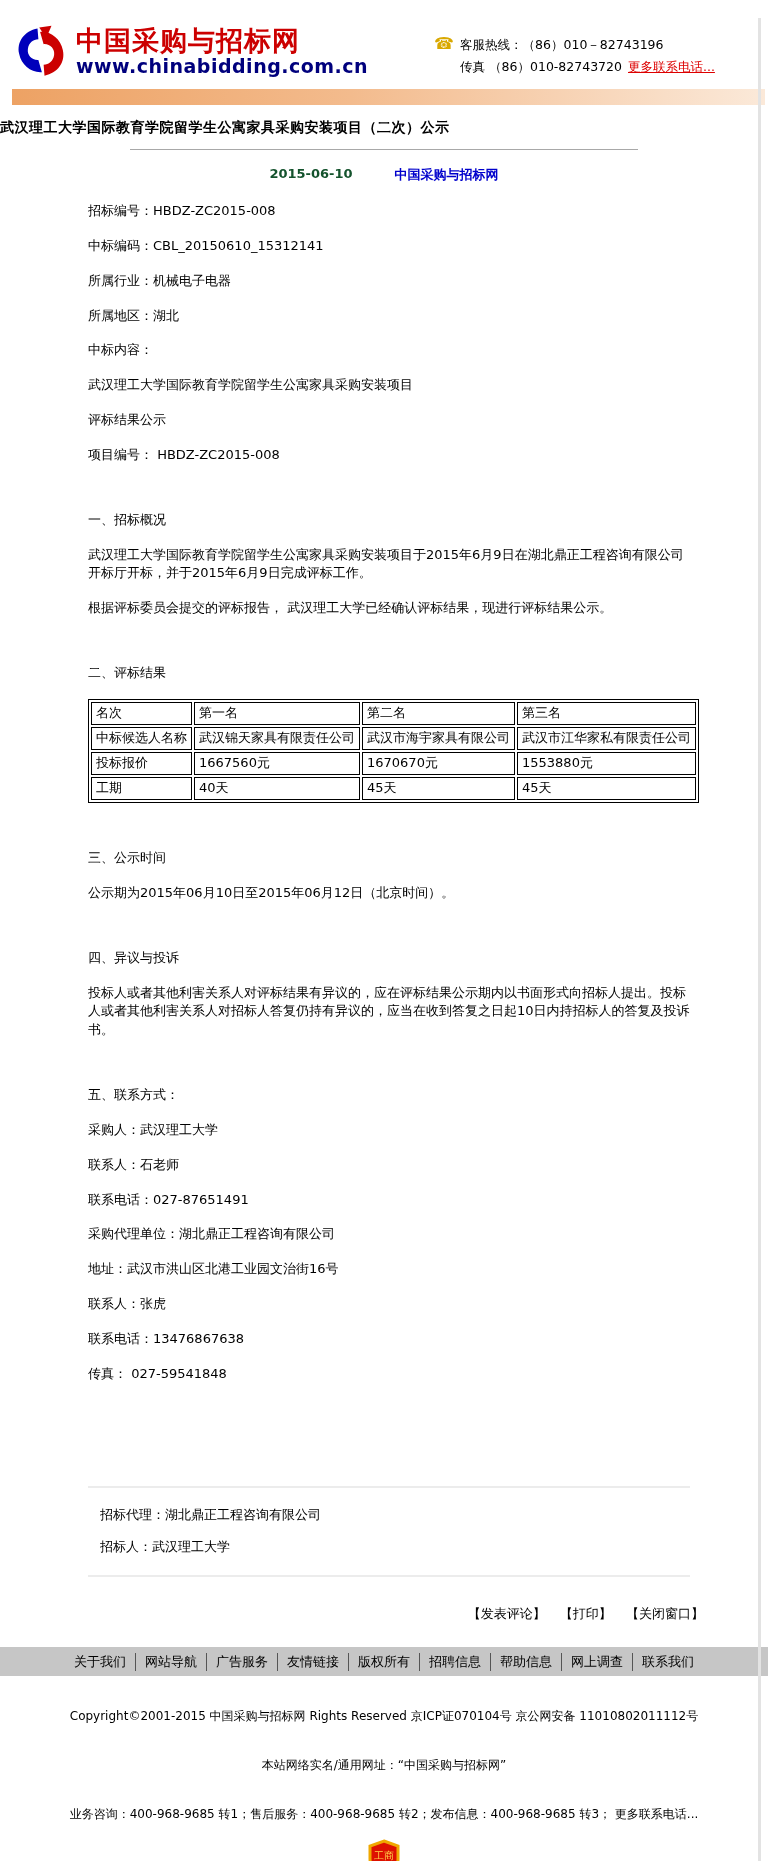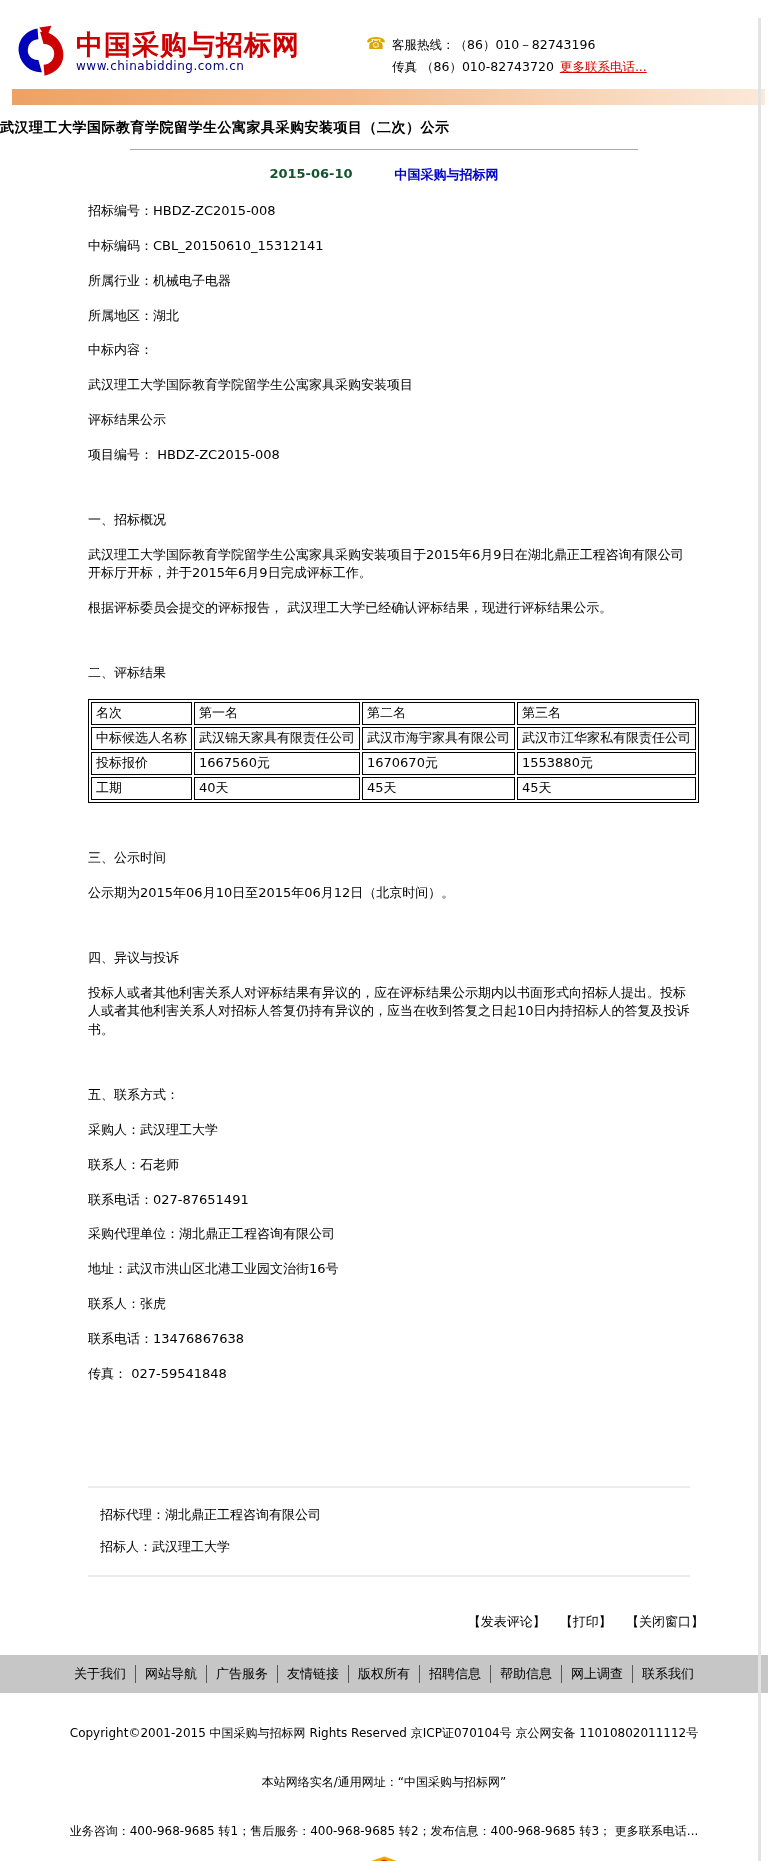--- a/index.html
+++ b/index.html
@@ -8,21 +8,21 @@
   .page { position:relative; width:768px; background:#fff; overflow:hidden; }
   .right-edge { position:absolute; top:18px; right:7px; bottom:0; width:3px; background:#e3e3e3; }
 
   
   .header { padding:24px 0 0 12px; }
   .logo-row { display:flex; align-items:flex-start; }
   .logo { display:flex; align-items:center; cursor:pointer; }
   .logo-mark { width:58px; height:56px; flex:0 0 auto; }
   .logo-text { margin-left:6px; }
   .site-name { color:#cc0000; font-weight:bold; font-size:27px; letter-spacing:1px; line-height:1.05; }
-  .site-url { color:#00007d; font-weight:normal; font-size:12px; letter-spacing:0.5px; }
+  .site-url { color:#00007d; font-weight:bold; font-size:19px; letter-spacing:0.5px; }
   .contact { margin-left:66px; font-size:12.5px; line-height:1.55; padding-top:8px; }
   .contact-line { display:flex; align-items:center; }
   .phone-icon { color:#d9a800; font-size:16px; margin-right:8px; width:18px; text-align:center; }
   .indent { padding-left:26px; }
   .more-link { color:#dd0000; text-decoration:underline; margin-left:6px; cursor:pointer; }
   .orange-bar { height:16px; margin-top:9px; width:753px;
     background:linear-gradient(90deg,#eda264 0%,#f3bb8d 45%,#fbe9d9 100%); }
 
   
   .article { padding:0 78px 0 88px; font-size:13px; }
@@ -41,25 +41,25 @@
     width:100%; margin:14px 0 4px 0; background:#fff; }
   table.result td { border:1px solid #000; padding:1px 4px 2px 4px; font-size:13px; height:21px;
     white-space:nowrap; overflow:hidden; }
   td.c0 { width:16%; } td.c1 { width:28%; } td.c2 { width:26%; } td.c3 { width:30%; }
 
   .sig-rule { border:none; border-top:2px solid #ececec; margin:0; }
   .sig-block { margin:18px 12px; }
   .sig-block p { margin:0 0 14px 0; }
   .gap-90 { height:86px; }
 
-  .actions { text-align:right; padding:36px 64px 16px 0; font-size:13px; }
+  .actions { text-align:right; padding:28px 64px 16px 0; font-size:13px; }
   .actions span { margin-left:10px; cursor:pointer; }
 
   
-  .footer-nav { background:#c6c6c6; height:38px; display:flex; align-items:center; justify-content:center;
+  .footer-nav { background:#c6c6c6; height:29px; display:flex; align-items:center; justify-content:center;
     font-size:13px; margin-top:8px; width:100%; }
   .footer-nav span { cursor:pointer; padding:0 9px; white-space:nowrap; }
   .footer-nav span + span { border-left:1px solid #555; }
   .footer-text { text-align:center; font-size:12px; margin:32px 30px 0 30px; line-height:1.4; }
   .badge-wrap { text-align:center; margin:16px 0 4px 0; }
   .badge-wrap svg { cursor:pointer; }
   .bottom-strip { height:9px; background:#d2d2d2; width:100%; }
 </style>
 </head>
 <body>

